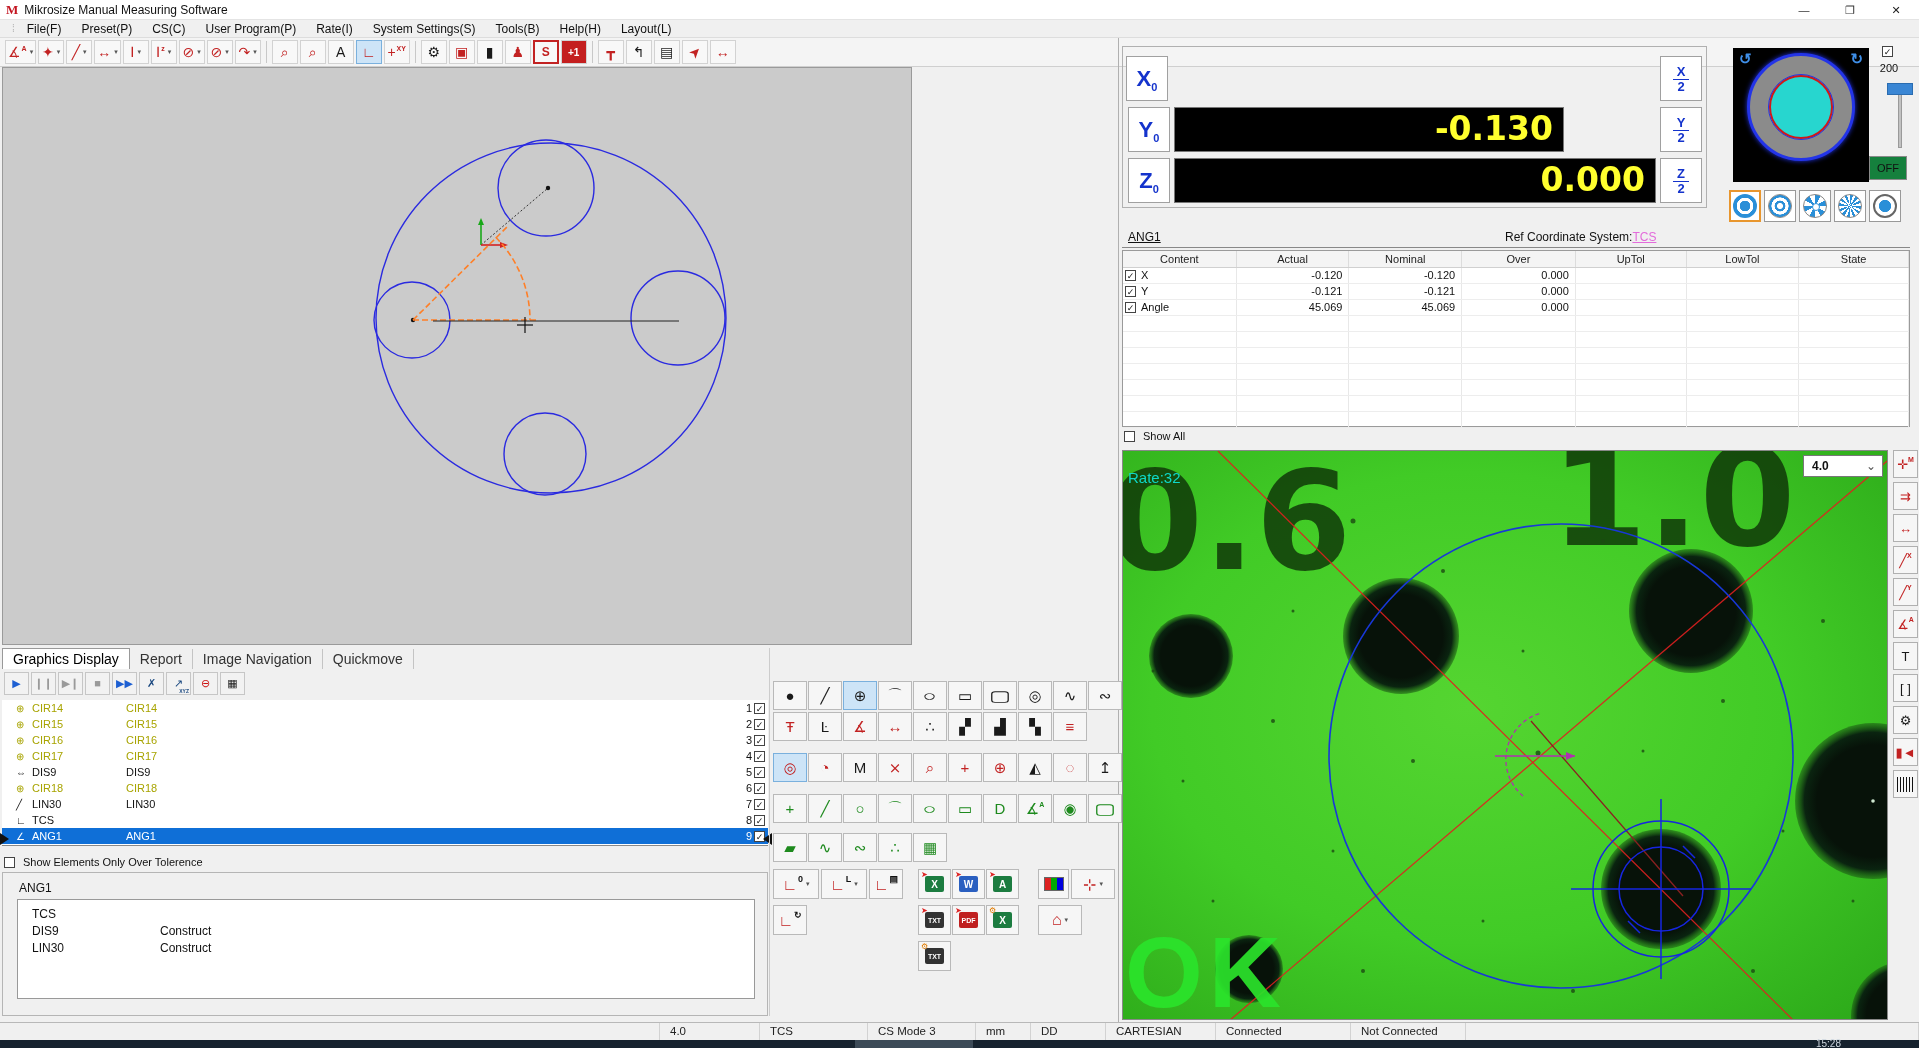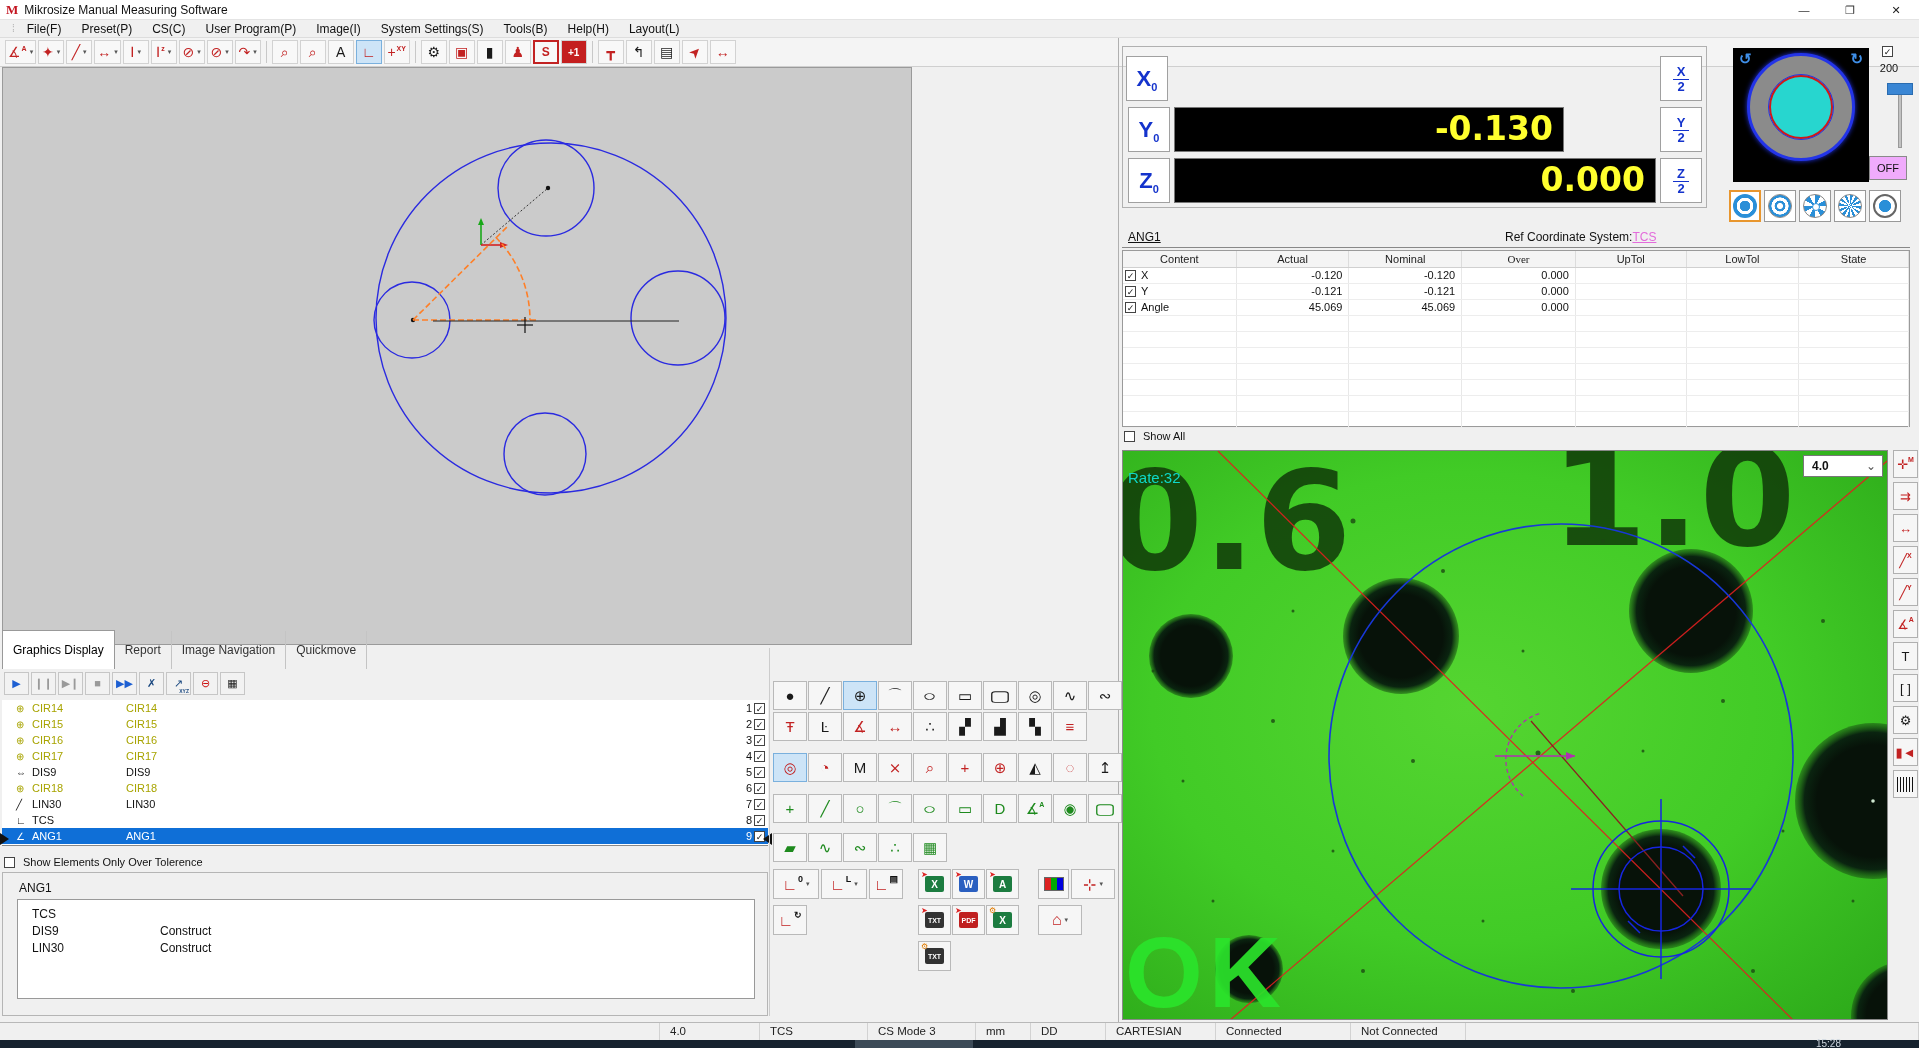--- a/index.html
+++ b/index.html
@@ -23,21 +23,21 @@
   .tbtn .sup{font-size:7px;font-weight:bold;margin-left:1px;margin-top:-8px}
   .tbtn.active{background:#cde4f7;border-color:#7ab0dd}
   .tsep{width:1px;height:22px;background:#c8c8c8;margin:0 3px}
   .sbox{border:2px solid #c22222 !important;color:#c22222;font-weight:bold;font-size:12px}
   .plusbox{background:#c41f1f !important;color:#fff;font-weight:bold;font-size:10px}
   .rot45{display:inline-block;transform:rotate(-45deg)}
   
   #gcanvas{position:absolute;left:2px;top:67px;width:910px;height:578px;background:#cbcbcb;border:1px solid #9a9a9a}
   
   #tabsrow{position:absolute;left:2px;top:648px;height:21px;display:flex;align-items:flex-end}
-  .tab{padding:12px 10px;font-size:12px;color:#333;border-right:1px solid #c4c4c4}
+  .tab{padding:2px 10px;font-size:14px;color:#333;border-right:1px solid #c4c4c4}
   .tab.active{background:#fff;border:1px solid #999;border-bottom:none;color:#000}
   
   #listtoolbar{position:absolute;left:4px;top:671px;height:24px;display:flex;gap:2px;align-items:center}
   .pbtn{width:25px;height:23px;background:#f2f2f2;border:1px solid #c6c6c6;display:flex;align-items:center;justify-content:center;font-size:11px;position:relative}
   .pbtn .sub{position:absolute;bottom:0;right:1px;font-size:5px;font-weight:bold}
   
   #elemlist{position:absolute;left:2px;top:700px;width:766px;height:146px;background:#fff;overflow:hidden;border-bottom:1px solid #888}
   .erow{height:16px;display:flex;align-items:center;font-size:11px;padding-left:14px}
   .erow .eicon{width:16px;font-size:10px}
   .erow .ename{width:94px}
@@ -79,21 +79,21 @@
   .droHalf .ft{line-height:14px}
   
   #lightbox{position:absolute;left:1733px;top:48px;width:136px;height:134px;background:#000}
   #donut{position:absolute;left:14px;top:5px;width:108px;height:108px;border-radius:50%;background:#8b8b8b;border:3px solid #2334e8;box-shadow:0 0 5px #2334e8}
   #donutcore{position:absolute;left:36px;top:27px;width:64px;height:64px;border-radius:50%;background:#27d6cf;border:2px solid #d01818;outline:1px solid #2334e8}
   .larrow{position:absolute;color:#3f8fe8;font-size:15px;font-weight:bold}
   #lightchk{position:absolute;left:1882px;top:46px}
   #lightlevel{position:absolute;left:1876px;top:62px;width:26px;text-align:center;font-size:11px}
   #slidertrack{position:absolute;left:1898px;top:84px;width:4px;height:64px;background:#c2c2c2;border:1px solid #9a9a9a}
   #sliderhandle{position:absolute;left:1887px;top:83px;width:26px;height:12px;background:#3a86d4;border:1px solid #2a6cb0}
-  #offbtn{position:absolute;left:1869px;top:156px;width:38px;height:24px;background:#f0abfc;border:1px solid #8a8a8a;font-size:11px;text-align:center;line-height:22px}
+  #offbtn{position:absolute;left:1869px;top:156px;width:38px;height:24px;background:#15803d;border:1px solid #8a8a8a;font-size:11px;text-align:center;line-height:22px}
   .modebtn{position:absolute;top:190px;width:32px;height:32px;background:#fff;border:1px solid #999;display:flex;align-items:center;justify-content:center}
   .modebtn.sel{border:2px solid #e8962e}
   .modeicon{width:24px;height:24px;border-radius:50%}
   .m0{background:radial-gradient(circle,#2a8fd8 0 30%,#fff 32% 48%,#2a8fd8 50% 100%)}
   .m1{background:radial-gradient(circle,#fff 0 18%,#2a8fd8 20% 34%,#fff 36% 54%,#2a8fd8 56% 70%,#fff 72% 100%);border:1px solid #888}
   .m2{background:conic-gradient(#2a8fd8 0 30deg,#fff 30deg 60deg,#2a8fd8 60deg 90deg,#fff 90deg 120deg,#2a8fd8 120deg 150deg,#fff 150deg 180deg,#2a8fd8 180deg 210deg,#fff 210deg 240deg,#2a8fd8 240deg 270deg,#fff 270deg 300deg,#2a8fd8 300deg 330deg,#fff 330deg 360deg);border:1px solid #888;position:relative}
   .m3{background:conic-gradient(#2a8fd8 0 15deg,#fff 15deg 30deg,#2a8fd8 30deg 45deg,#fff 45deg 60deg,#2a8fd8 60deg 75deg,#fff 75deg 90deg,#2a8fd8 90deg 105deg,#fff 105deg 120deg,#2a8fd8 120deg 135deg,#fff 135deg 150deg,#2a8fd8 150deg 165deg,#fff 165deg 180deg,#2a8fd8 180deg 195deg,#fff 195deg 210deg,#2a8fd8 210deg 225deg,#fff 225deg 240deg,#2a8fd8 240deg 255deg,#fff 255deg 270deg,#2a8fd8 270deg 285deg,#fff 285deg 300deg,#2a8fd8 300deg 315deg,#fff 315deg 330deg,#2a8fd8 330deg 345deg,#fff 345deg 360deg);border:1px solid #888}
   .m4{background:radial-gradient(circle,#2a8fd8 0 42%,#fff 44% 100%);border:2px solid #666}
   .mdot{position:absolute;left:8px;top:8px;width:8px;height:8px;border-radius:50%;background:#fff;border:1px solid #2a8fd8}
   
@@ -139,21 +139,21 @@
     <span class="winbtn close">✕</span>
   </span>
 </div>
 
 <div id="menubar">
     <span class="grip">⁞</span>
     <span class="menuitem">File(F)</span>
     <span class="menuitem">Preset(P)</span>
     <span class="menuitem">CS(C)</span>
     <span class="menuitem">User Program(P)</span>
-    <span class="menuitem">Image(I)</span>
+    <span class="menuitem">Rate(I)</span>
     <span class="menuitem">System Settings(S)</span>
     <span class="menuitem">Tools(B)</span>
     <span class="menuitem">Help(H)</span>
     <span class="menuitem">Layout(L)</span>
   </div>
 <div id="maintoolbar">
     <span class="tbtn">
       <span style="color: rgb(194, 34, 34);">∡</span>
       <span class="sup" style="color: rgb(194, 34, 34);">A</span>
       <span class="caret">▾</span>
@@ -451,21 +451,21 @@
 <div id="modesrow"></div>
 
 <div id="angheader">ANG1</div>
 <div id="refheader"><span>Ref Coordinate System:</span><span class="tcs">TCS</span></div>
 <div id="angline"></div>
 <div id="rtable">
     <div class="thead">
       <div style="width: 114px;">Content</div>
       <div style="width: 113px;">Actual</div>
       <div style="width: 113px;">Nominal</div>
-      <div style="width: 114px; font-family: Liberation Serif, serif;">Over</div>
+      <div style="width: 114px;">Over</div>
       <div style="width: 111px;">UpTol</div>
       <div style="width: 113px;">LowTol</div>
       <div style="width: 110px;">State</div>
     </div>
     <div class="trow">
       <div class="tcontent" style="width: 114px;">
         <span class="cbx">
           <span class="checkmark">✓</span>
         </span>
         <span>X</span>

